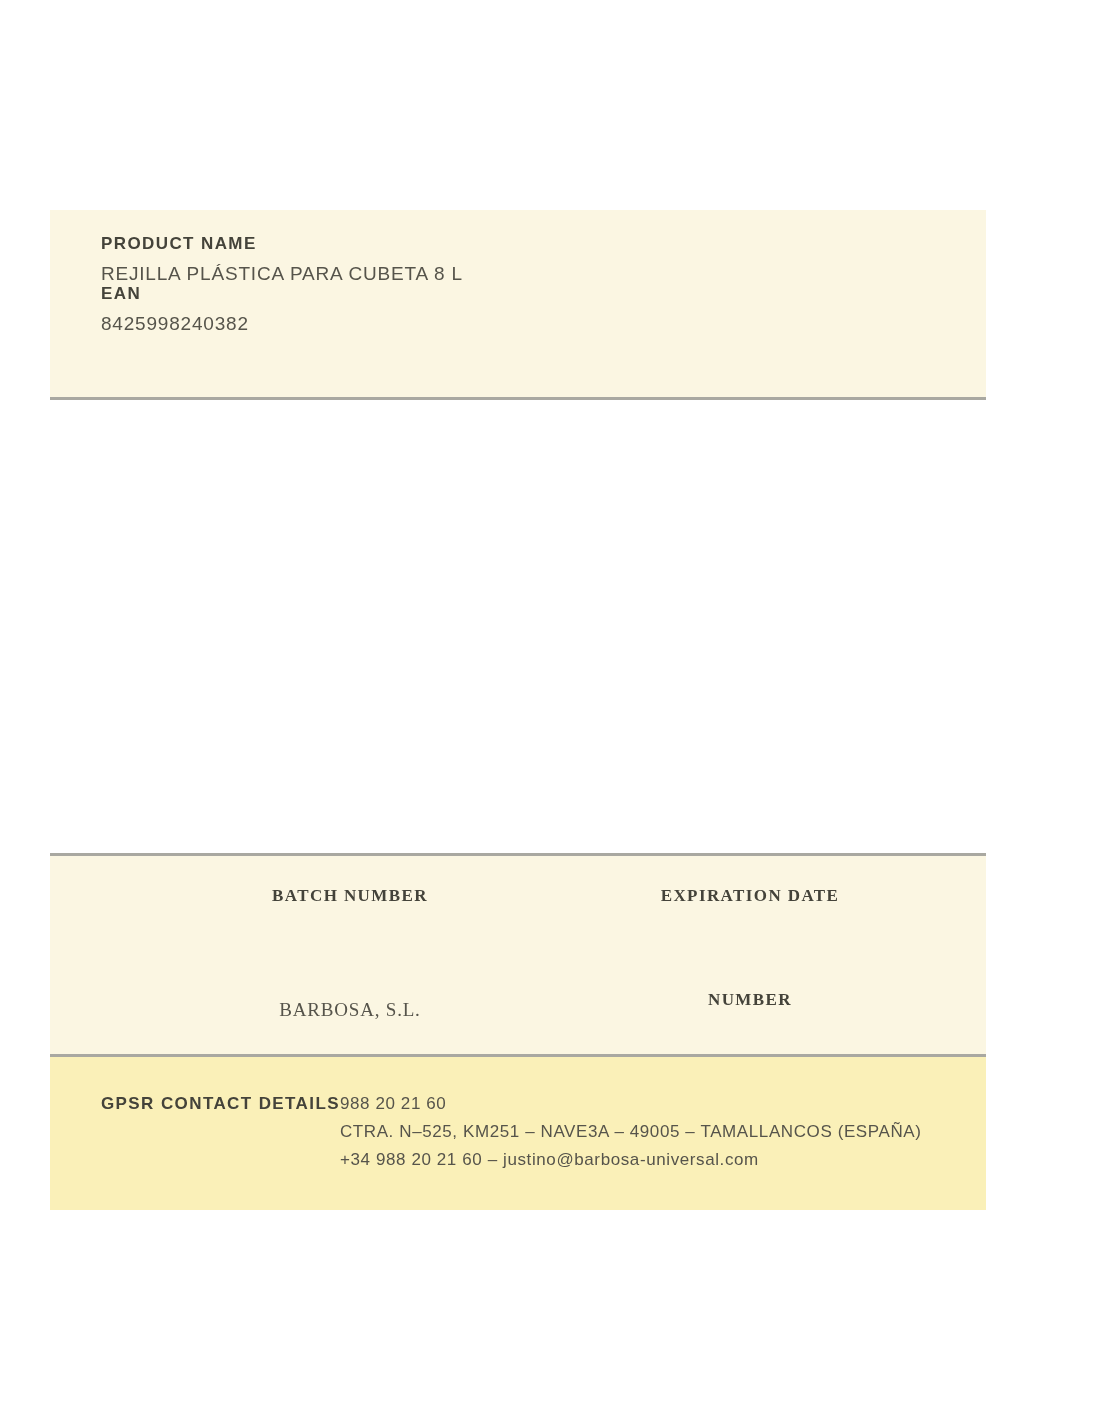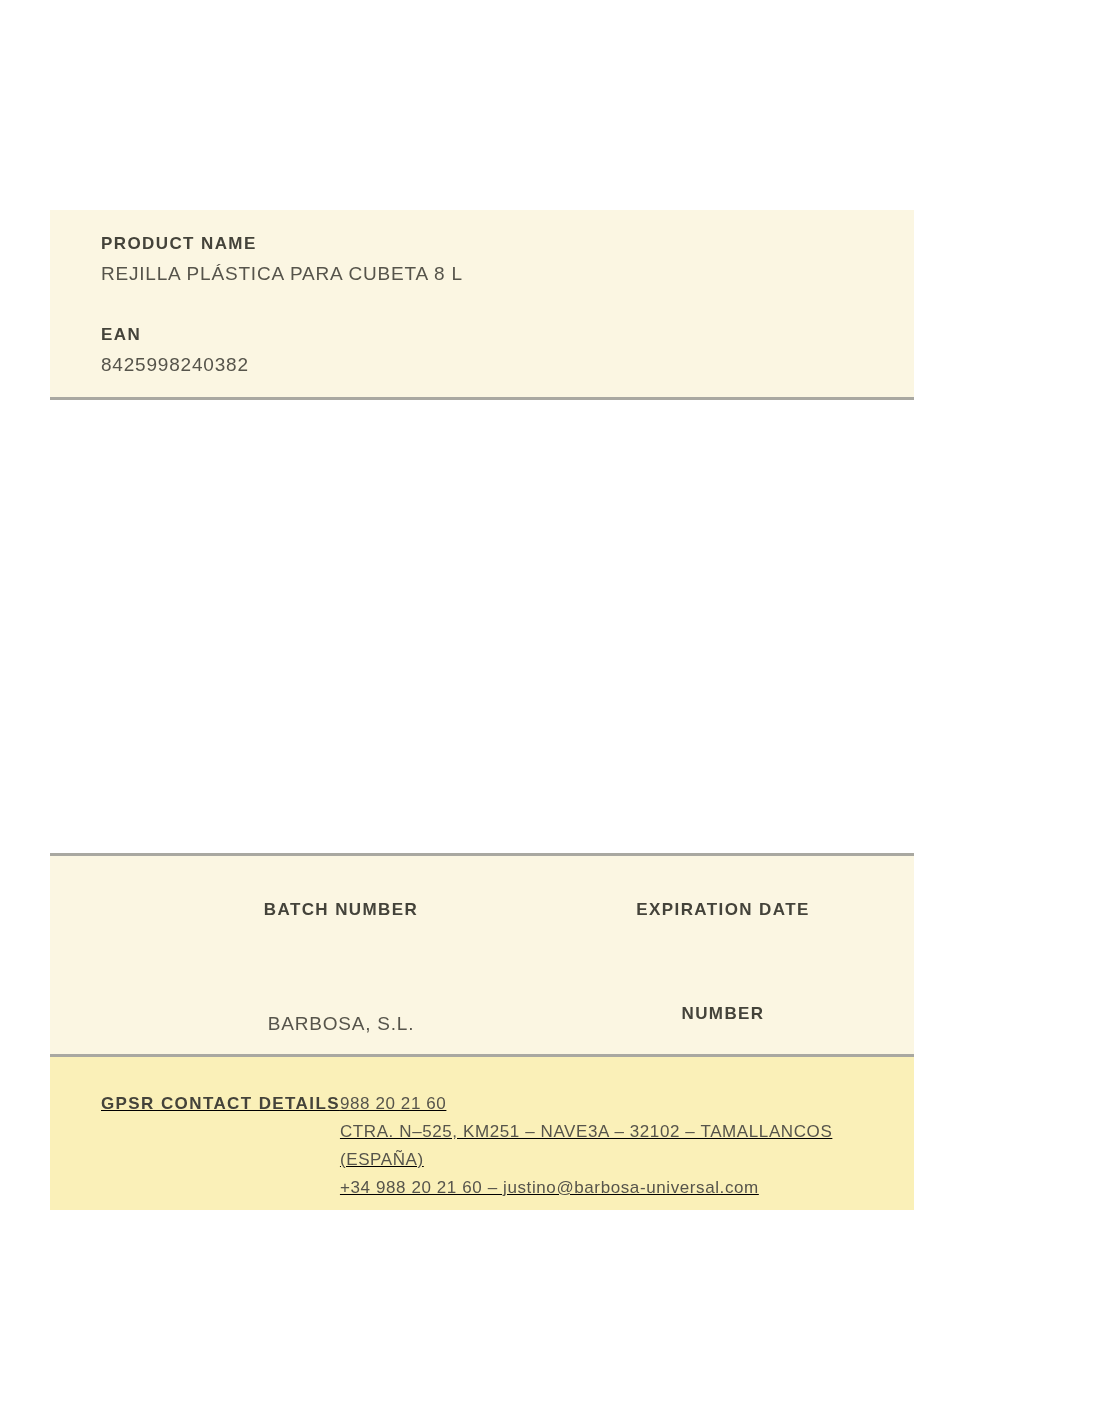--- a/index.html
+++ b/index.html
@@ -6,21 +6,21 @@
   html, body {
     width: 1100px;
     background: #ffffff;
     font-family: "Liberation Sans", sans-serif;
   }
   body { position: relative; height: 1422px; overflow: hidden; }
 
   .panel {
     position: absolute;
     left: 50px;
-    width: 864px;
+    width: 936px;
   }
 
   
   .product-panel {
     top: 210px;
     height: 190px;
     background: #fbf6e2;
     border-bottom: 3px solid #a9a8a1;
     padding: 24px 51px 0 51px;
   }
@@ -32,29 +32,30 @@
     color: #44433a;
     line-height: 20px;
   }
   .field-value {
     font-size: 19px;
     letter-spacing: 0.8px;
     color: #56544b;
     line-height: 20px;
     margin-top: 10px;
   }
-  .field-group + .field-group { margin-top: 41px; }
+  .field-group + .field-group { }
 
   
   .batch-panel {
     top: 853px;
     height: 201px;
     background: #fbf6e2;
     border-top: 3px solid #a9a8a1;
-    padding-top: 44px;
+    padding-top: 30px;
+    font-family: Liberation Serif, serif;
   }
   .cols-row {
     display: flex;
     padding-left: 100px;
   }
   .col {
     width: 400px;
     text-align: center;
   }
   .cols-row + .cols-row { margin-top: 74px; }
@@ -62,21 +63,20 @@
   
   .contact-panel {
     top: 1054px;
     height: 156px;
     background: #faf0b8;
     border-top: 3px solid #a9a8a1;
     padding: 33px 52px 0 51px;
     display: flex;
     justify-content: space-between;
     align-items: flex-start;
-    text-decoration: underline;
   }
   .contact-label {
     font-size: 17px;
     font-weight: bold;
     letter-spacing: 1.4px;
     color: #44433a;
     line-height: 28px;
     white-space: nowrap;
   }
   .contact-lines {
@@ -120,16 +120,16 @@
     <div class="col">
       <div class="field-label">NUMBER</div>
     </div>
   </div>
 </section>
 
 <section class="panel contact-panel">
   <div class="contact-label">GPSR CONTACT DETAILS</div>
   <div class="contact-lines">
     <div>988 20 21 60</div>
-    <div>CTRA. N–525, KM251 – NAVE3A – 32102 – TAMALLANCOS (ESPAÑA)</div>
+    <div>CTRA. N–525, KM251 – NAVE3A – 49005 – TAMALLANCOS (ESPAÑA)</div>
     <div>+34 988 20 21 60 – justino@barbosa-universal.com</div>
   </div>
 </section>
 
 </body></html>

